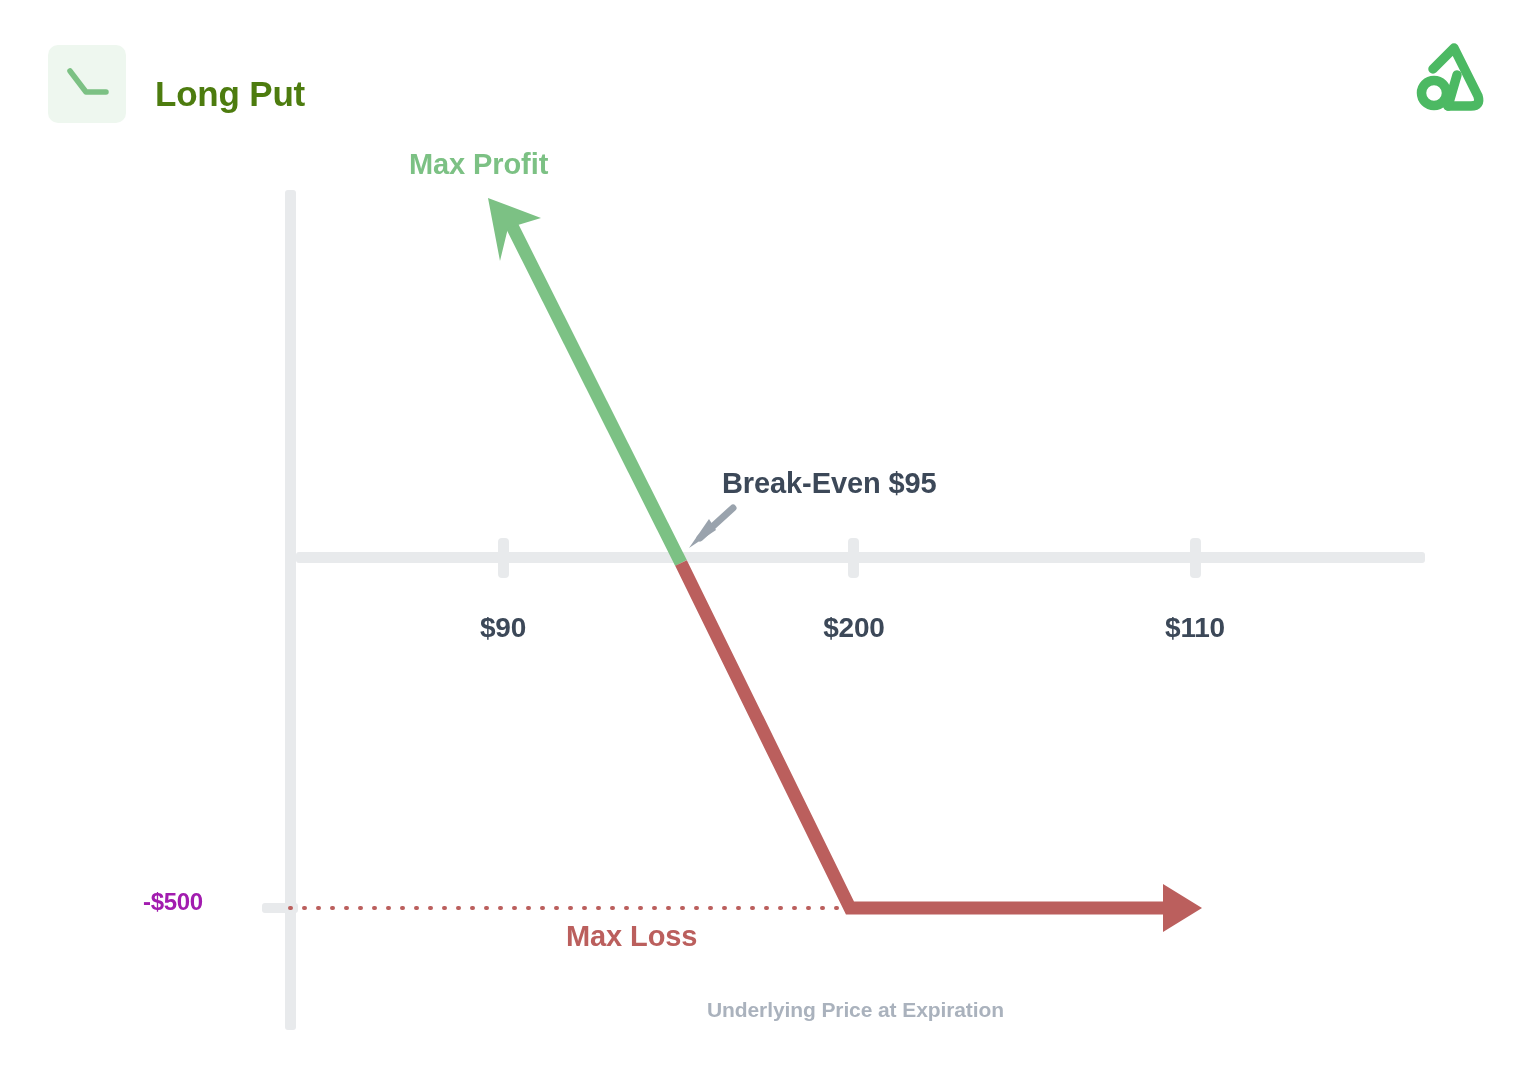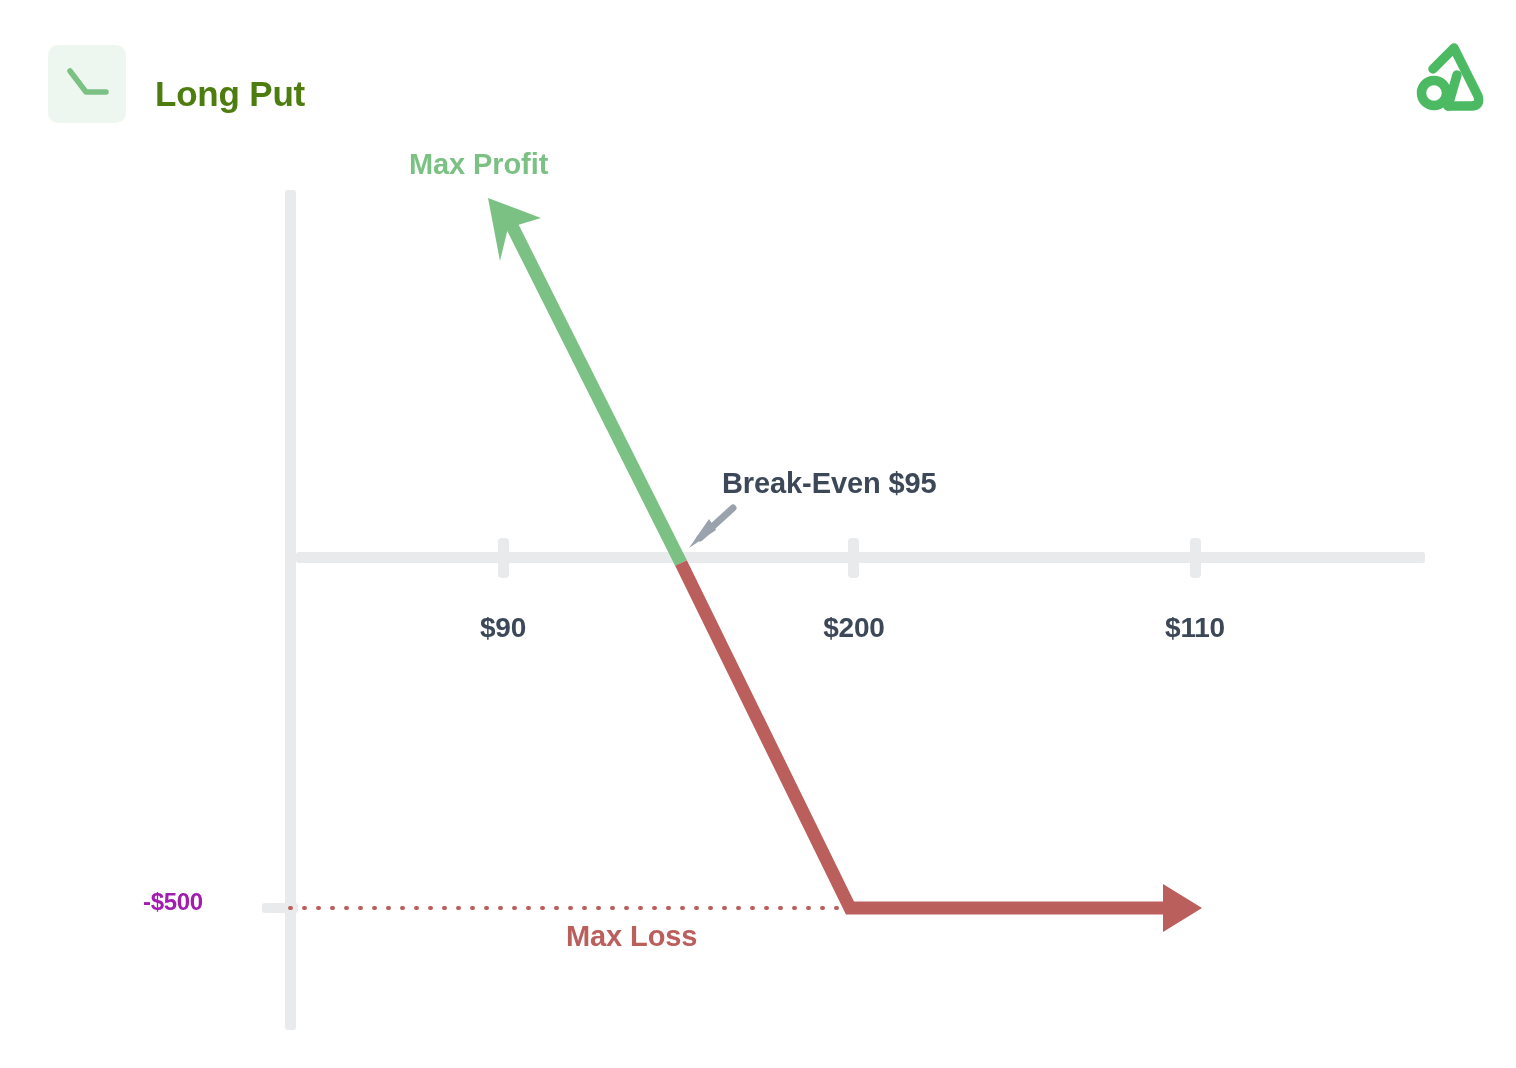--- a/index.html
+++ b/index.html
@@ -190,14 +190,15 @@
   <div class="chart-label" id="label-break-even">Break-Even $95</div>
 
   <div class="chart-label" id="label-max-loss">Max Loss</div>
 
   <div class="x-tick-label" style="left:503px;">$90</div>
   <div class="x-tick-label" style="left:854px;">$200</div>
   <div class="x-tick-label" style="left:1195px;text-align:right;">$110</div>
 
   <div id="y-tick-label-500">-$500</div>
 
+  <div id="x-axis-title">Underlying Price at Expiration</div>
 
 </div>
 
 </body></html>

